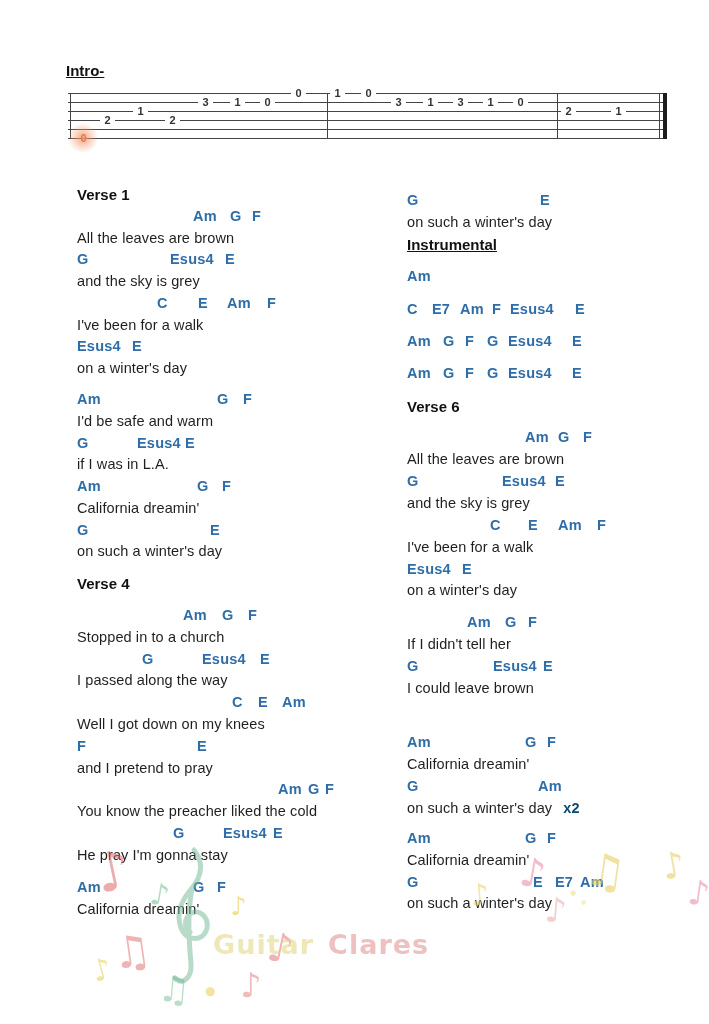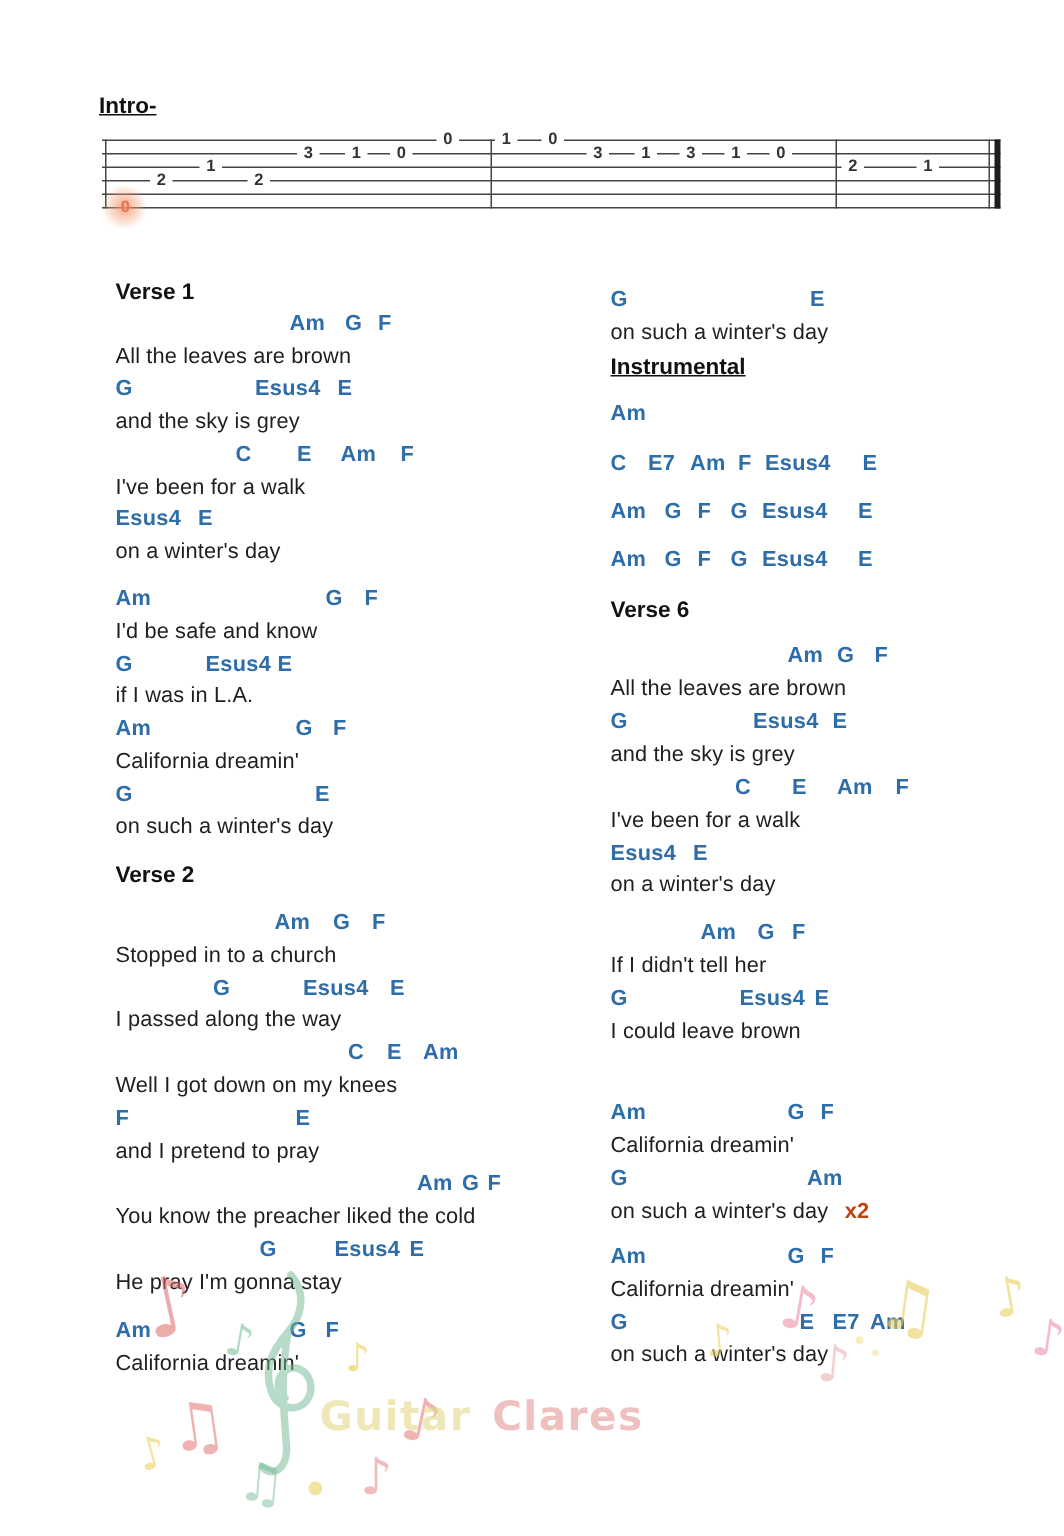--- a/index.html
+++ b/index.html
@@ -7,21 +7,21 @@
     width:709px;height:1024px;background:#ffffff;
     font-family:"Liberation Sans", sans-serif;
     position:relative;overflow:hidden;
   }
   #page{position:absolute;inset:0;}
   .ln{position:absolute;white-space:nowrap;}
   .heading{font-weight:bold;font-size:15px;color:var(--heading,#111);}
   .lyric{font-size:14.5px;color:var(--text,#1f1f1f);letter-spacing:.1px;}
   .chordline{width:310px;height:18px;}
   .chord{position:absolute;top:0;font-weight:bold;font-size:14.5px;color:var(--chord,#2e6da8);white-space:nowrap;letter-spacing:.2px;}
-  .suffix{font-weight:bold;color:#c2410c;margin-left:11px;}
+  .suffix{font-weight:bold;color:#0c4a6e;margin-left:11px;}
   .tab-line{position:absolute;height:1px;background:var(--tabline,#444);}
   .tab-bar{position:absolute;width:1px;background:var(--tabline,#444);}
   .tab-bar.thick{width:4px;background:#1d1d1d;}
   .tabnote{position:absolute;width:15px;text-align:center;font-size:11px;line-height:13px;font-weight:bold;color:#333;background:#fff;}
   .tabnote.hl{color:var(--hl,#e4764f);background:transparent;}
   .glow{position:absolute;border-radius:50%;
     background:radial-gradient(circle, rgba(246,153,112,0.85) 0%, rgba(246,153,112,0.0) 72%);}
   .note-glyph{position:absolute;line-height:1;font-family:"DejaVu Sans", sans-serif;}
   .wm{position:absolute;display:flex;gap:14px;font-weight:bold;font-size:27px;
       letter-spacing:1px;opacity:.62;font-family:"DejaVu Sans", sans-serif;}
@@ -95,39 +95,39 @@
       <div class="ln chordline" style="left: 77px; top: 338px;">
         <span class="chord" style="left: 0px;">Esus4</span>
         <span class="chord" style="left: 55px;">E</span>
       </div>
       <div class="ln lyric" style="left: 77px; top: 360px;">on a winter's day</div>
       <div class="ln chordline" style="left: 77px; top: 391px;">
         <span class="chord" style="left: 0px;">Am</span>
         <span class="chord" style="left: 140px;">G</span>
         <span class="chord" style="left: 166px;">F</span>
       </div>
-      <div class="ln lyric" style="left: 77px; top: 413px;">I'd be safe and know</div>
+      <div class="ln lyric" style="left: 77px; top: 413px;">I'd be safe and warm</div>
       <div class="ln chordline" style="left: 77px; top: 435px;">
         <span class="chord" style="left: 0px;">G</span>
         <span class="chord" style="left: 60px;">Esus4</span>
         <span class="chord" style="left: 108px;">E</span>
       </div>
       <div class="ln lyric" style="left: 77px; top: 456px;">if I was in L.A.</div>
       <div class="ln chordline" style="left: 77px; top: 478px;">
         <span class="chord" style="left: 0px;">Am</span>
         <span class="chord" style="left: 120px;">G</span>
         <span class="chord" style="left: 145px;">F</span>
       </div>
       <div class="ln lyric" style="left: 77px; top: 500px;">California dreamin'</div>
       <div class="ln chordline" style="left: 77px; top: 522px;">
         <span class="chord" style="left: 0px;">G</span>
         <span class="chord" style="left: 133px;">E</span>
       </div>
       <div class="ln lyric" style="left: 77px; top: 543px;">on such a winter's day</div>
-      <div class="ln heading" style="left: 77px; top: 575px;">Verse 2</div>
+      <div class="ln heading" style="left: 77px; top: 575px;">Verse 4</div>
       <div class="ln chordline" style="left: 77px; top: 607px;">
         <span class="chord" style="left: 106px;">Am</span>
         <span class="chord" style="left: 145px;">G</span>
         <span class="chord" style="left: 171px;">F</span>
       </div>
       <div class="ln lyric" style="left: 77px; top: 629px;">Stopped in to a church</div>
       <div class="ln chordline" style="left: 77px; top: 651px;">
         <span class="chord" style="left: 65px;">G</span>
         <span class="chord" style="left: 125px;">Esus4</span>
         <span class="chord" style="left: 183px;">E</span>

